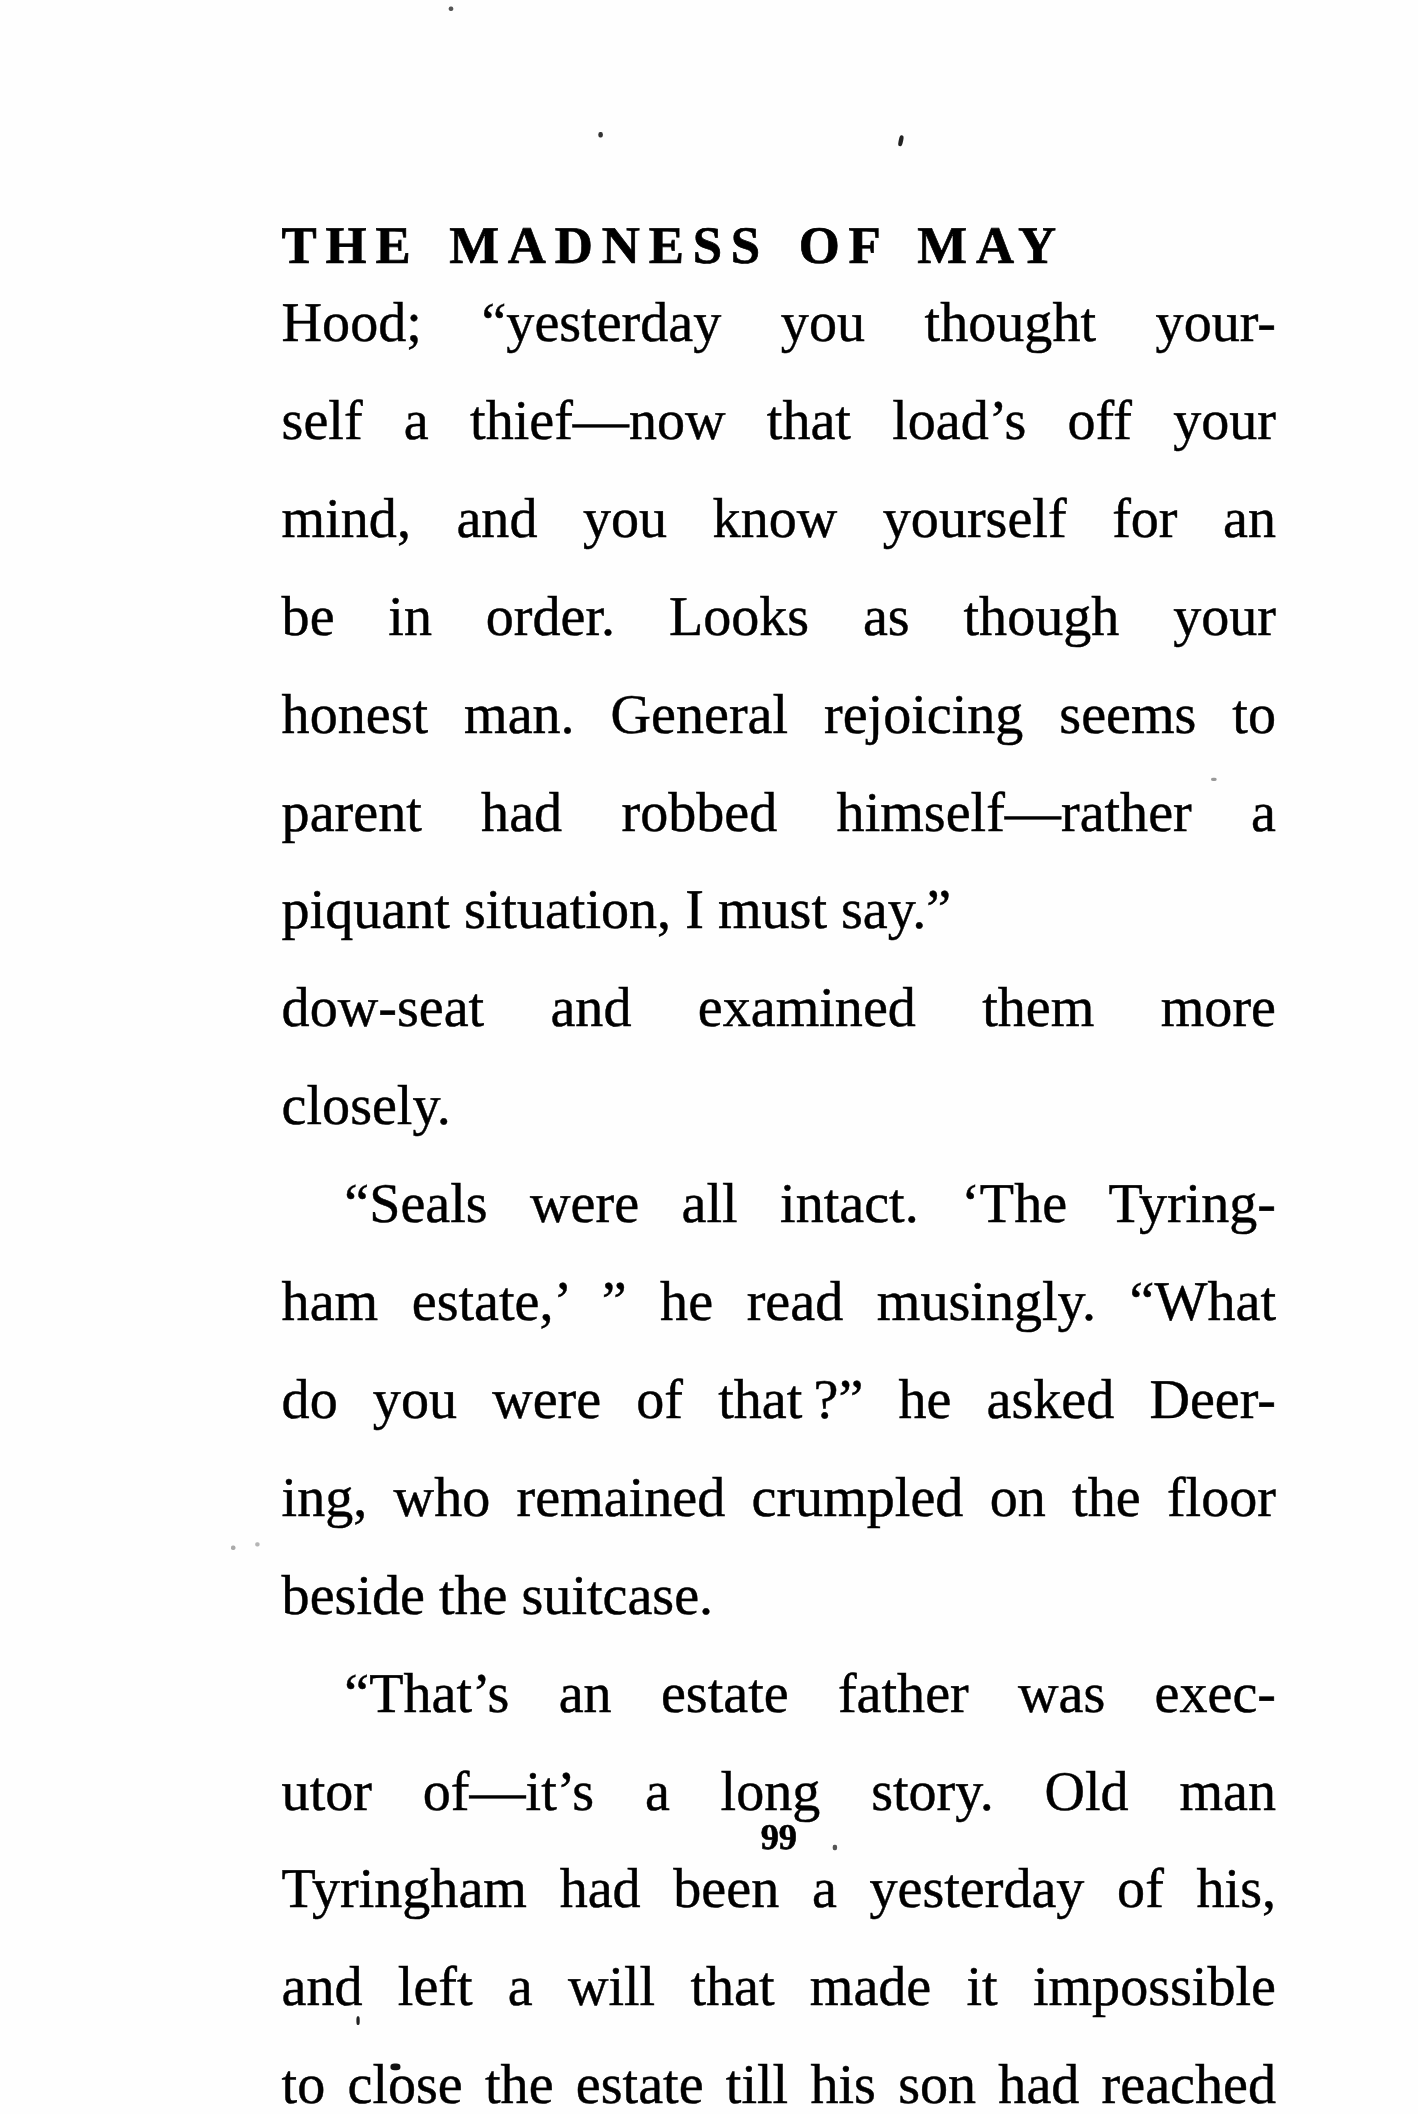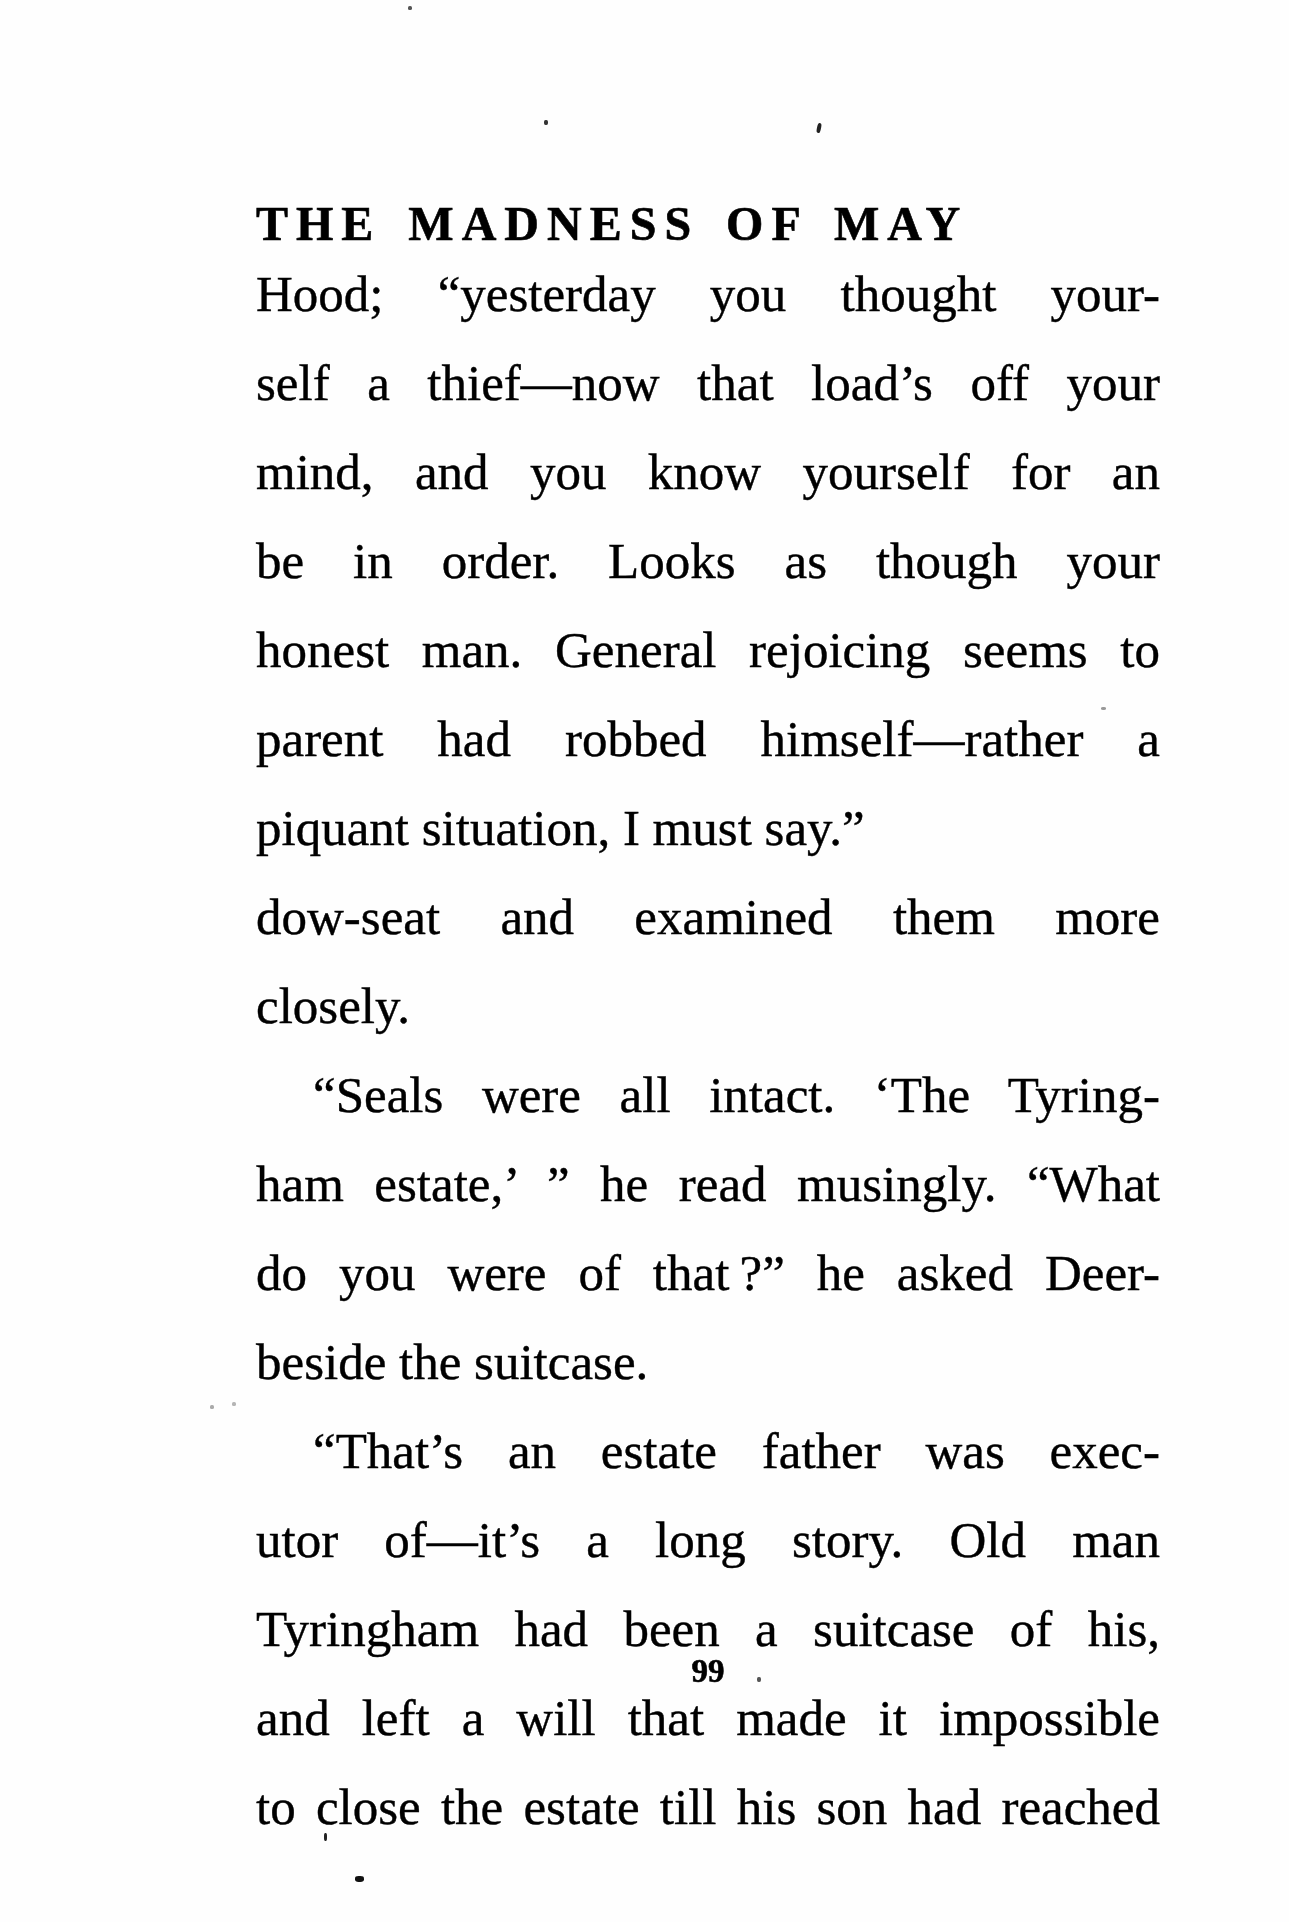--- a/index.html
+++ b/index.html
@@ -80,24 +80,25 @@
       <div class="line">mind, and you know yourself for an</div>
       <div class="line">be in order. Looks as though your</div>
       <div class="line">honest man. General rejoicing seems to</div>
       <div class="line">parent had robbed himself—rather a</div>
       <div class="line ragged">piquant situation, I must say.”</div>
       <div class="line">dow-seat and examined them more</div>
       <div class="line ragged">closely.</div>
       <div class="line indent">“Seals were all intact. ‘The Tyring-</div>
       <div class="line">ham estate,’ ” he read musingly. “What</div>
       <div class="line">do you were of that ?” he asked Deer-</div>
+      <div class="line">ing, who remained crumpled on the floor</div>
       <div class="line ragged">beside the suitcase.</div>
       <div class="line indent">“That’s an estate father was exec-</div>
       <div class="line">utor of—it’s a long story. Old man</div>
-      <div class="line">Tyringham had been a suitcase of his,</div>
+      <div class="line">Tyringham had been a yesterday of his,</div>
       <div class="line">and left a will that made it impossible</div>
       <div class="line">to close the estate till his son had reached</div>
     </div>
 
   <div class="page-number">99</div>
 
   <div class="speck" style="left:408px; top:6px;    width:4px; height:4px;  background:#555;"></div>
   <div class="speck" style="left:544px; top:120px;  width:4px; height:5px;  background:#333;"></div>
   <div class="speck" style="left:817px; top:123px;  width:4px; height:10px; background:#222; transform:rotate(12deg);"></div>
   <div class="speck" style="left:1101px;top:707px;  width:5px; height:3px;  background:#999;"></div>

